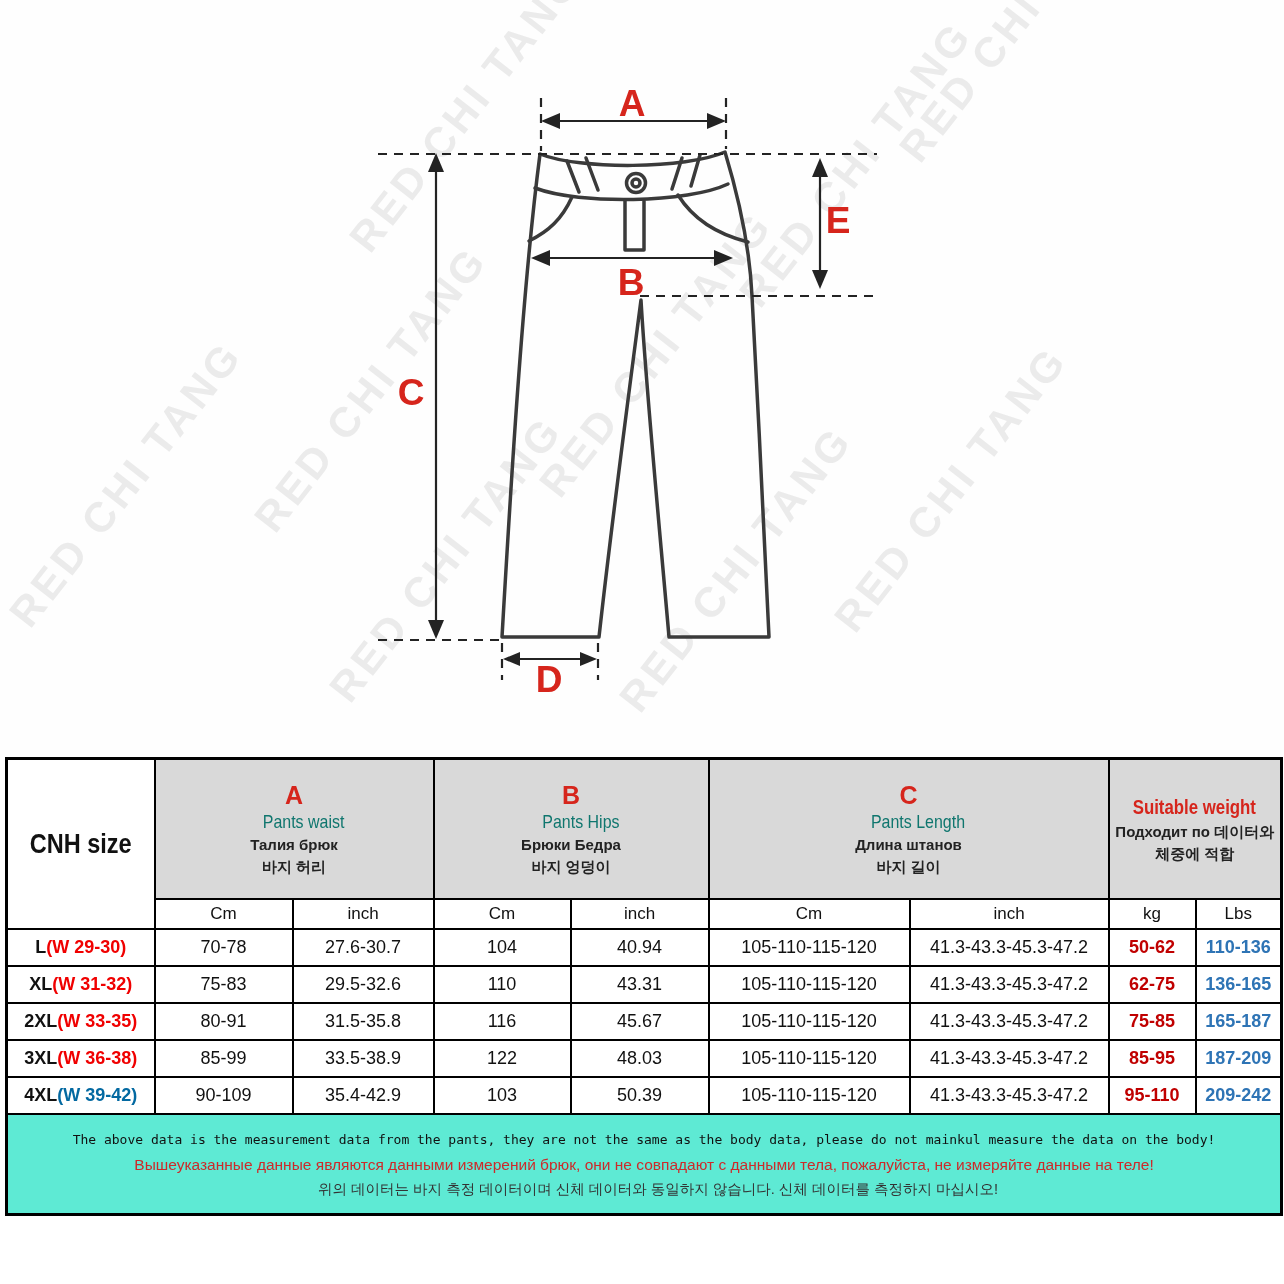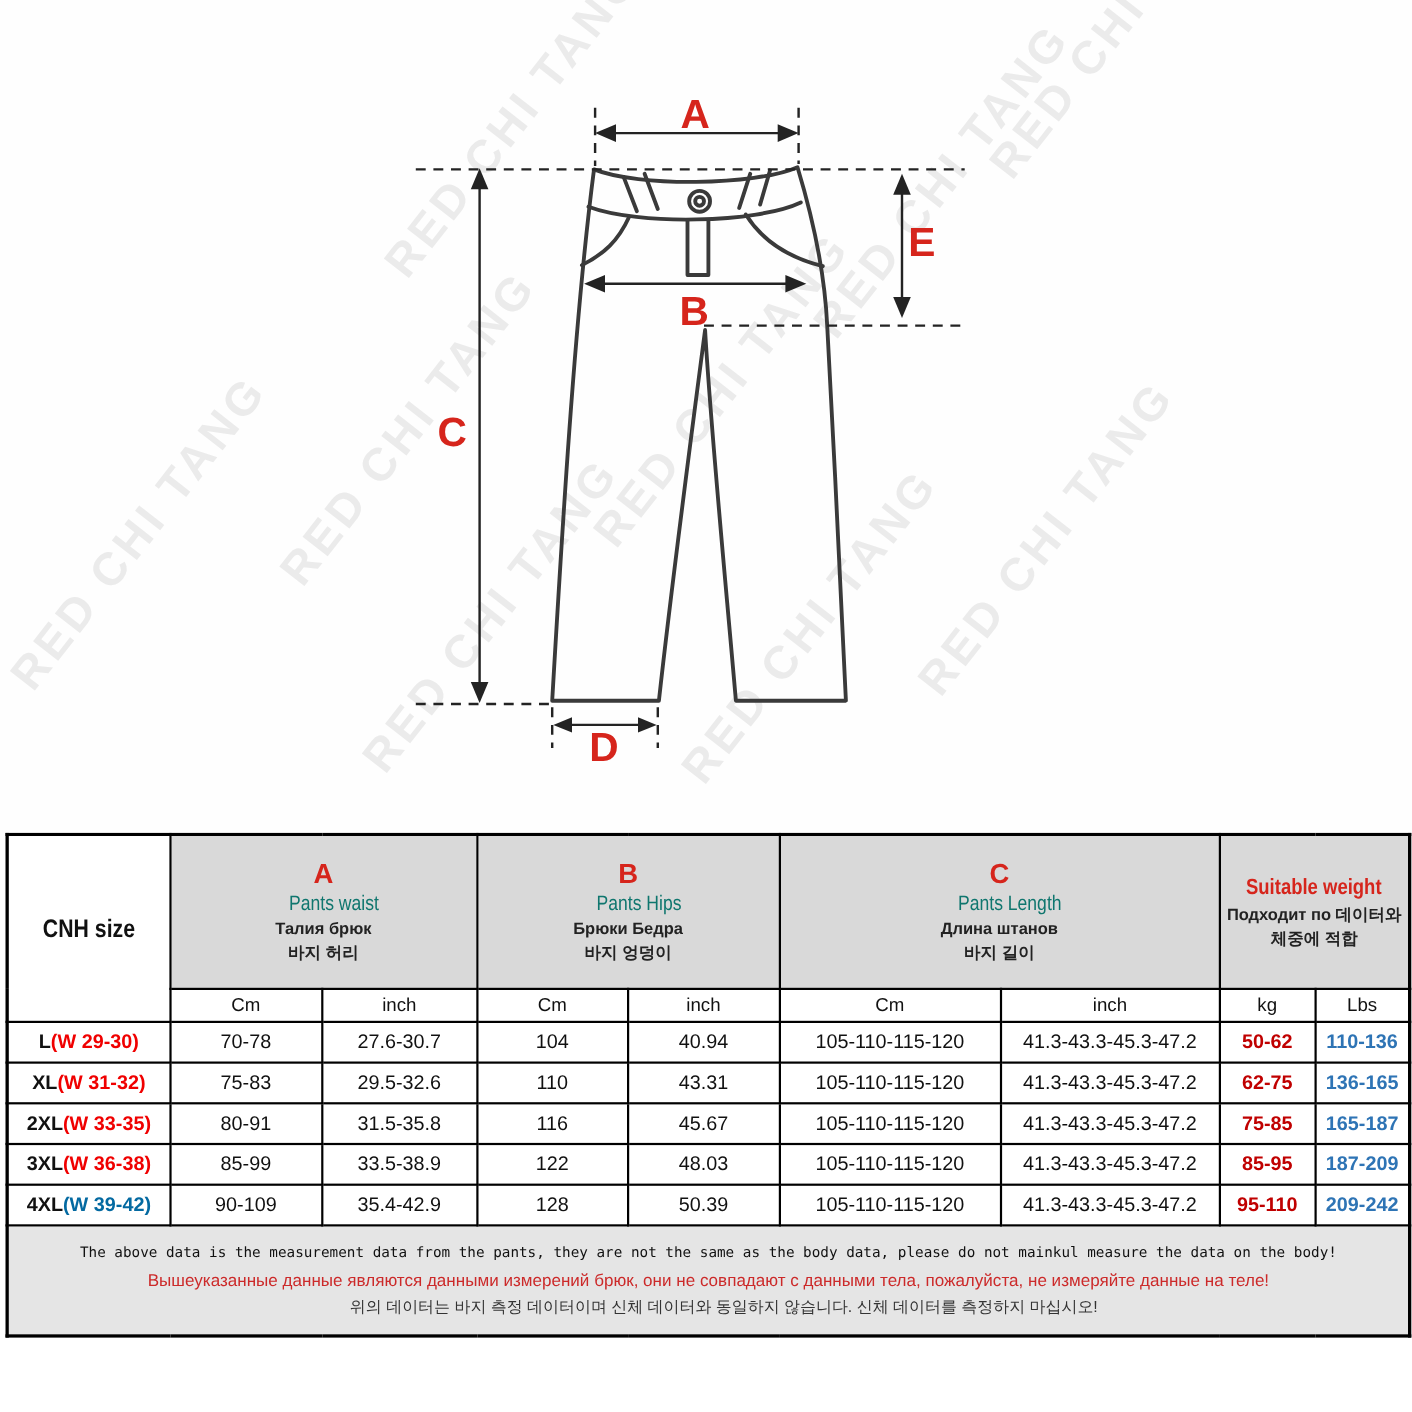--- a/index.html
+++ b/index.html
@@ -5,34 +5,34 @@
   html,body{margin:0;padding:0;background:#ffffff;}
   body{width:1284px;height:1284px;position:relative;font-family:"Liberation Sans",sans-serif;color:#111;}
   
   .diagram-wrap{width:1284px;height:757px;position:relative;background:#fefefe;}
   svg text.dim-label{font-family:"Liberation Sans",sans-serif;font-weight:bold;}
   svg text.wm{font-family:"Liberation Sans",sans-serif;font-weight:bold;letter-spacing:4px;}
   
   table.size-table{border-collapse:collapse;table-layout:fixed;width:1275px;margin-left:5px;border:3px solid #000;}
   .size-table th,.size-table td{border:2px solid #000;padding:0;text-align:center;vertical-align:middle;overflow:hidden;}
   .sec-head{background:#d9d9d9;height:138px;}
-  .corner-cell{background:#ffffff;font-size:23px;font-weight:bold;}
+  .corner-cell{background:#ffffff;font-size:28px;font-weight:bold;}
   .cond{display:inline-block;transform:scaleX(0.84);transform-origin:center;white-space:nowrap;}
   .sec-letter{font-size:25px;font-weight:bold;line-height:30px;}
   .sec-en{font-size:19px;font-weight:normal;line-height:24px;color:#0f766e;margin-left:19px;}
   .sec-ru{font-size:15px;line-height:22px;color:#222;}
   .sec-ko{font-size:15px;line-height:22px;color:#222;}
   .wt-en{font-size:20px;font-weight:bold;line-height:28px;}
   .units-row td{height:28px;font-size:17px;background:#fff;}
   .data-row td{height:35px;font-size:18px;background:#fff;}
   .size-cell{background:#ffff00;font-weight:bold;font-size:18px;margin-left:36px;}
   .kg-val{font-weight:bold;}
   .lbs-val{font-weight:bold;}
   .c-val{font-size:18px;letter-spacing:0px;}
-  .notes-cell{height:98px;background:#e5e5e5;vertical-align:top;padding-top:14px;}
+  .notes-cell{height:98px;background:#5eead4;vertical-align:top;padding-top:14px;}
   .note-en{font-family:"DejaVu Sans Mono",monospace;font-size:13px;line-height:25px;color:#111;white-space:nowrap;}
   .note-ru{font-size:15.5px;line-height:25px;white-space:nowrap;}
   .note-ko{font-size:14.5px;line-height:25px;color:#333;white-space:nowrap;padding-left:28px;}
 </style>
 </head>
 <body>
 
 <div class="diagram-wrap">
   <svg width="1284" height="757" viewBox="0 0 1284 757">
 
@@ -203,21 +203,21 @@
     <td>48.03</td>
     <td class="c-val">105-110-115-120</td>
     <td class="c-val">41.3-43.3-45.3-47.2</td>
     <td class="kg-val" style="color:#c00000">85-95</td>
     <td class="lbs-val" style="color:#2e74b5">187-209</td>
   </tr>
   <tr class="data-row">
     <td class="size-cell"><span>4XL</span><span style="color:#0369a1">(W 39-42)</span></td>
     <td>90-109</td>
     <td>35.4-42.9</td>
-    <td>128</td>
+    <td>103</td>
     <td>50.39</td>
     <td class="c-val">105-110-115-120</td>
     <td class="c-val">41.3-43.3-45.3-47.2</td>
     <td class="kg-val" style="color:#c00000">95-110</td>
     <td class="lbs-val" style="color:#2e74b5">209-242</td>
   </tr>
 
   <tr>
     <td class="notes-cell" colspan="9">
       <div class="note-en">The above data is the measurement data from the pants, they are not the same as the body data, please do not mainkul measure the data on the body!</div>

